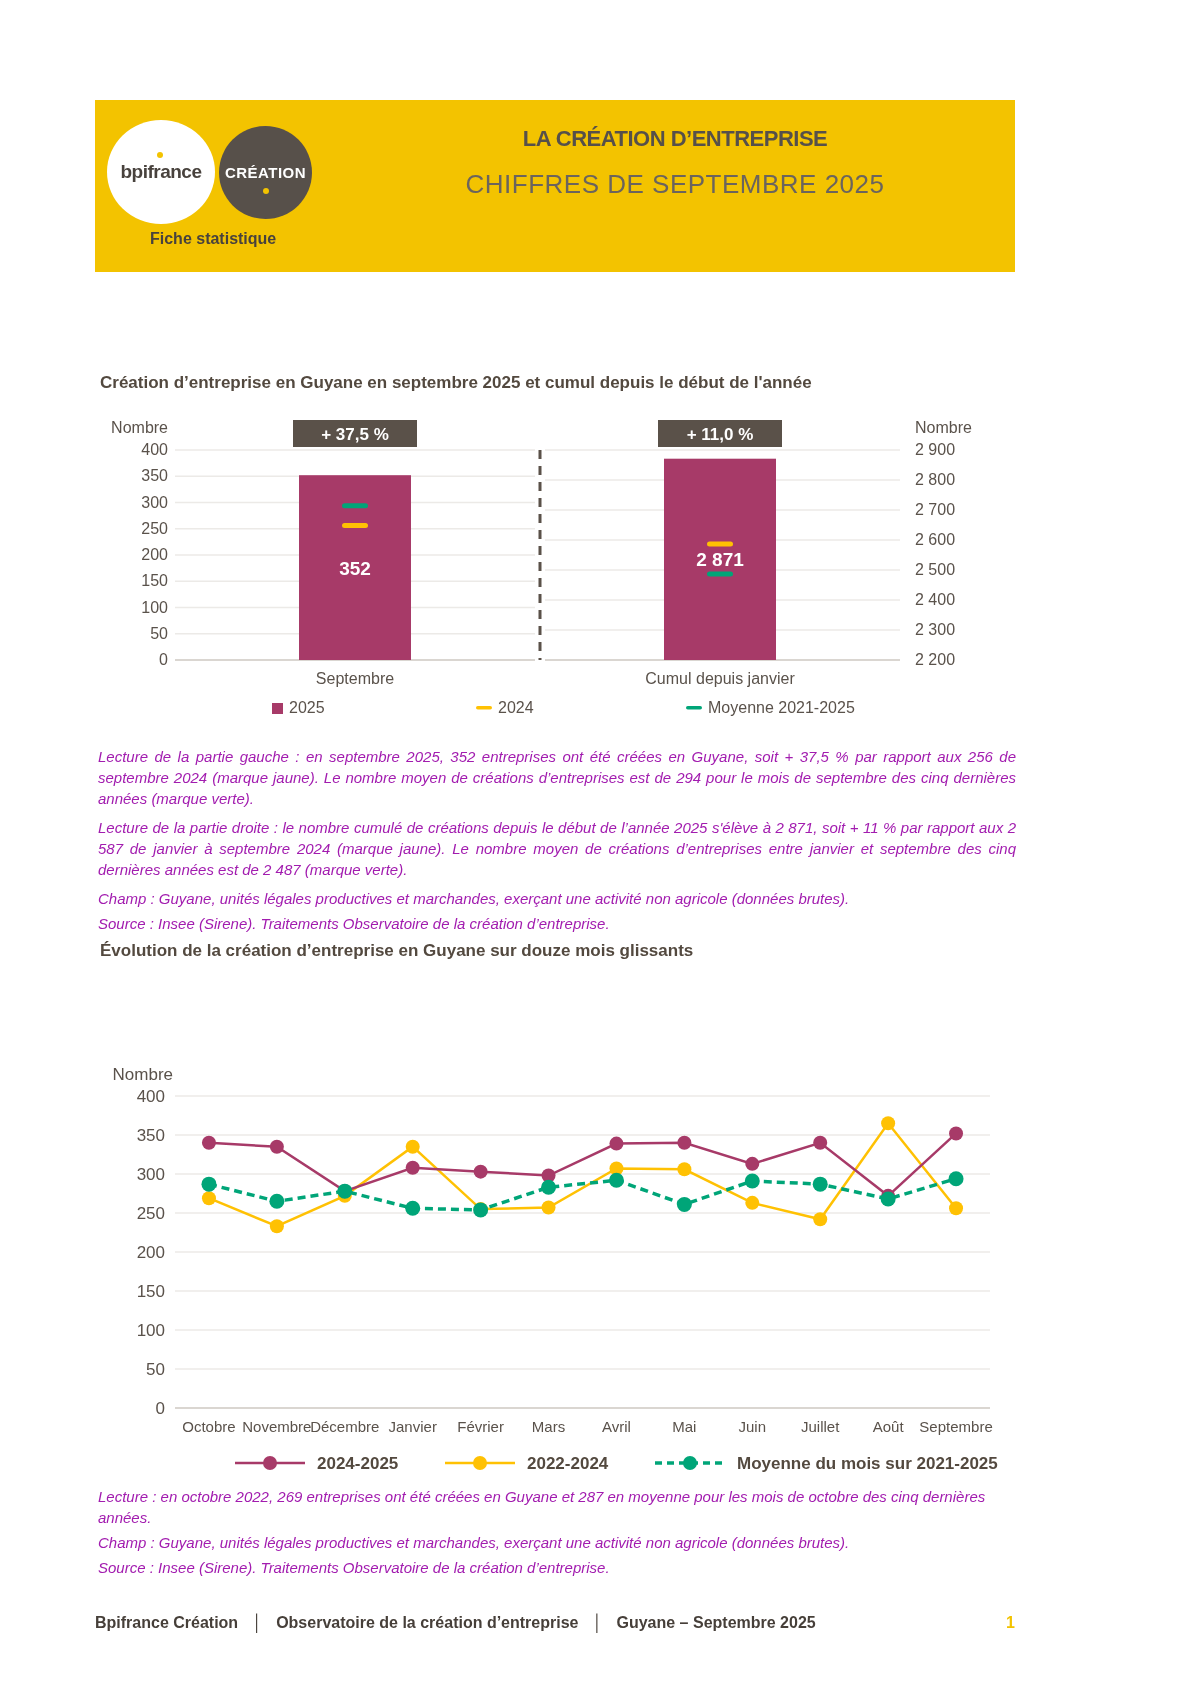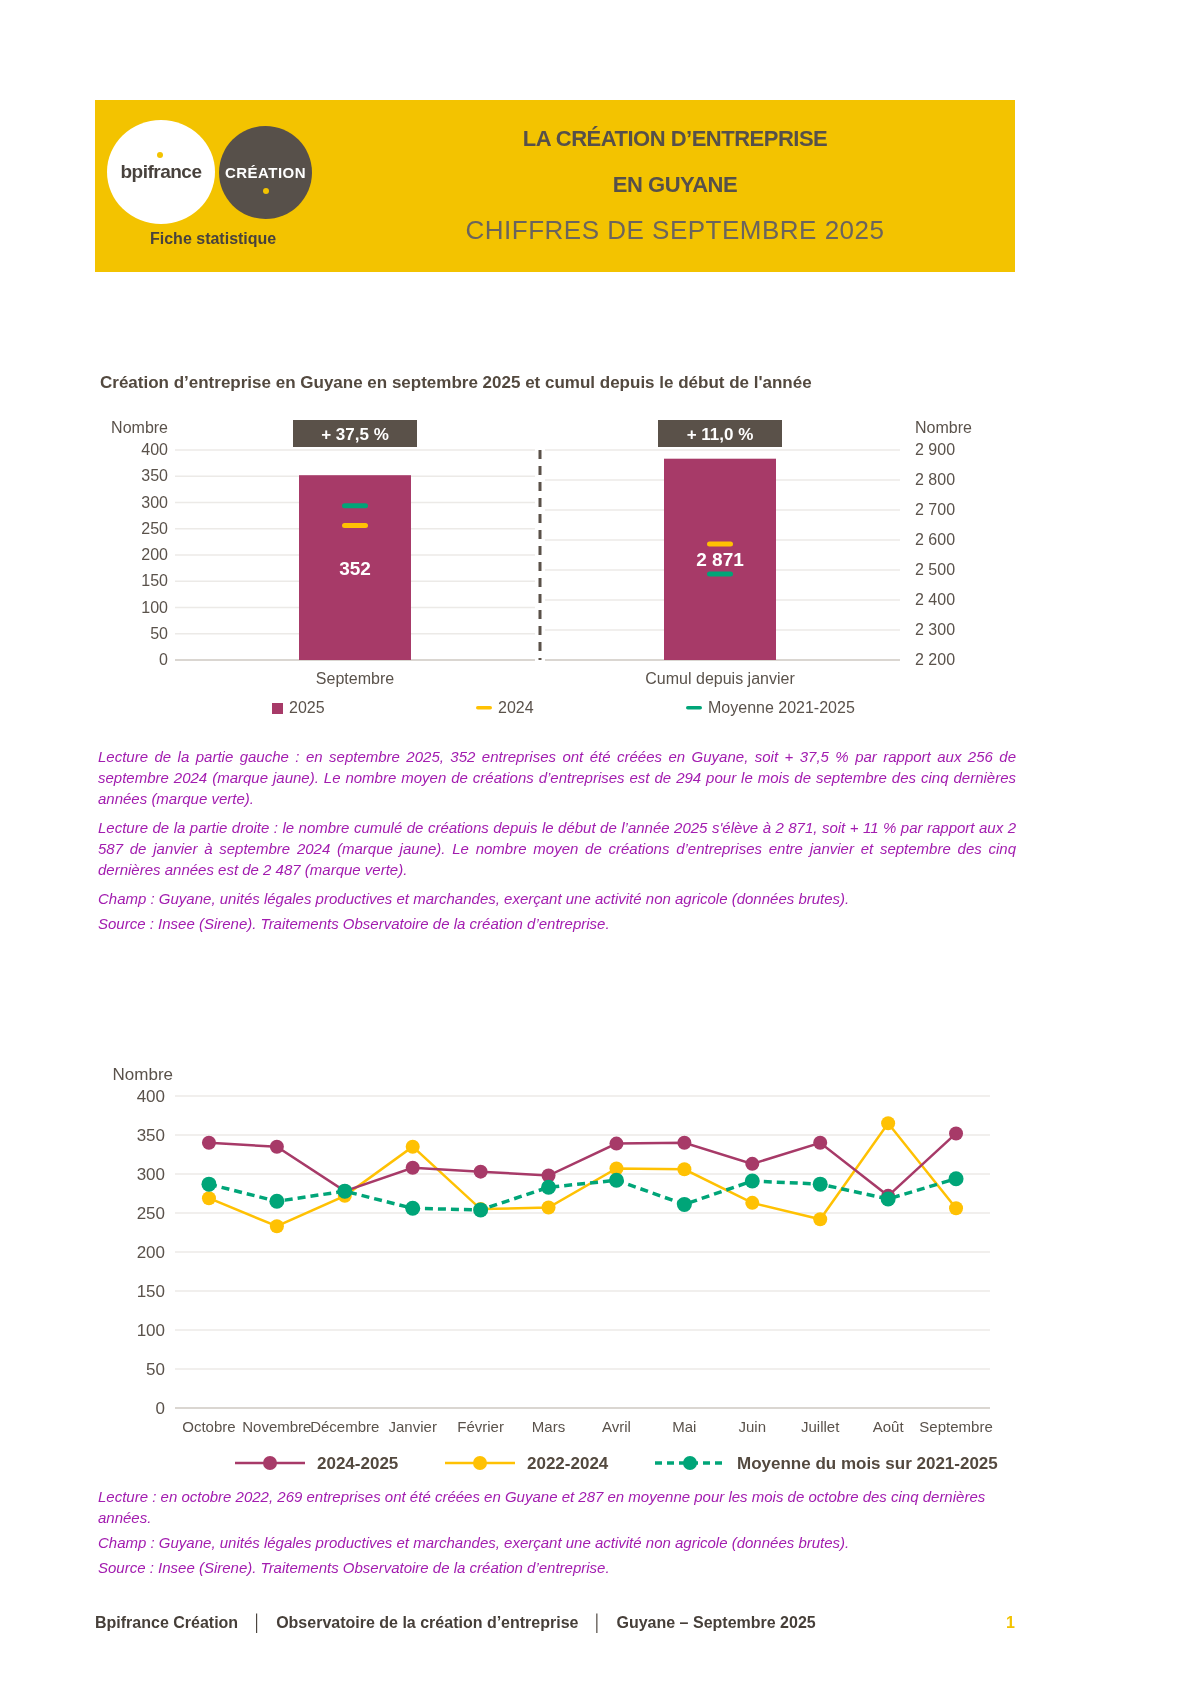--- a/index.html
+++ b/index.html
@@ -56,21 +56,20 @@
       <span class="creation-text">CRÉATION</span>
       <span class="creation-dot"></span>
     </div>
     <div class="logo-circle logo-white">
       <span class="bpif-text">bpifrance</span>
       <span class="bpif-dot"></span>
     </div>
     <div class="tagline">Fiche statistique</div>
     <div class="titles">
       <div class="title-main">LA CRÉATION D’ENTREPRISE</div>
-      <div class="title-main">EN GUYANE</div>
       <div class="title-sub">CHIFFRES DE SEPTEMBRE 2025</div>
     </div>
   </div>
 
   <div class="sec-title" id="sec1-title">Création d’entreprise en Guyane en septembre 2025 et cumul depuis le début de l'année</div>
   <svg id="chart1-svg" width="920" height="330">
       <text x="73" y="18" text-anchor="end" class="tick">Nombre</text>
       <text x="820" y="18" text-anchor="start" class="tick">Nombre</text>
       <line x1="80" x2="440" y1="245" y2="245" stroke="#DAD6D1" stroke-width="2"></line>
       <text x="73" y="250" text-anchor="end" class="tick">0</text>
@@ -128,20 +127,21 @@
       <rect x="591" y="291" width="16" height="3.5" rx="1.75" fill="#00A578"></rect>
       <text x="613" y="298" class="legend-text">Moyenne 2021-2025</text>
     </svg>
   <div class="notes" id="notes1">
     <p>Lecture de la partie gauche : en septembre 2025, 352 entreprises ont été créées en Guyane, soit + 37,5 % par rapport aux 256 de septembre 2024 (marque jaune). Le nombre moyen de créations d’entreprises est de 294 pour le mois de septembre des cinq dernières années (marque verte).</p>
     <p>Lecture de la partie droite : le nombre cumulé de créations depuis le début de l’année 2025 s'élève à 2 871, soit + 11 % par rapport aux 2 587 de janvier à septembre 2024 (marque jaune). Le nombre moyen de créations d’entreprises entre janvier et septembre des cinq dernières années est de 2 487 (marque verte).</p>
     <p class="short">Champ : Guyane, unités légales productives et marchandes, exerçant une activité non agricole (données brutes).</p>
     <p class="short">Source : Insee (Sirene). Traitements Observatoire de la création d’entreprise.</p>
   </div>
 
+  <div class="sec-title" id="sec2-title">Évolution de la création d’entreprise en Guyane sur douze mois glissants</div>
   <svg id="chart2-svg" width="920" height="525">
       <text x="78" y="95" text-anchor="end" class="tick2">Nombre</text>
       <line x1="80" x2="895" y1="423" y2="423" stroke="#DAD6D1" stroke-width="2"></line>
       <text x="70" y="429" text-anchor="end" class="tick2">0</text>
       <line x1="80" x2="895" y1="384" y2="384" stroke="#ECEAE7" stroke-width="1.3"></line>
       <text x="70" y="390" text-anchor="end" class="tick2">50</text>
       <line x1="80" x2="895" y1="345" y2="345" stroke="#ECEAE7" stroke-width="1.3"></line>
       <text x="70" y="351" text-anchor="end" class="tick2">100</text>
       <line x1="80" x2="895" y1="306" y2="306" stroke="#ECEAE7" stroke-width="1.3"></line>
       <text x="70" y="312" text-anchor="end" class="tick2">150</text>

